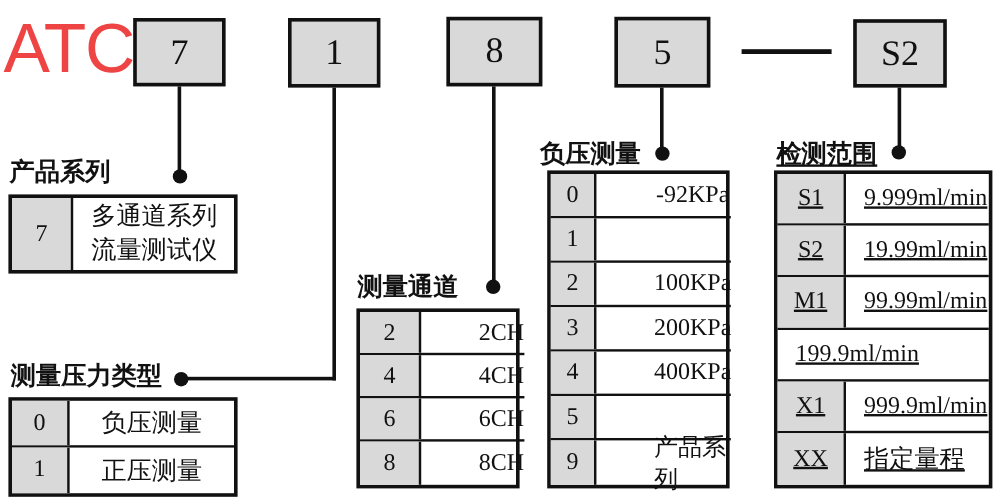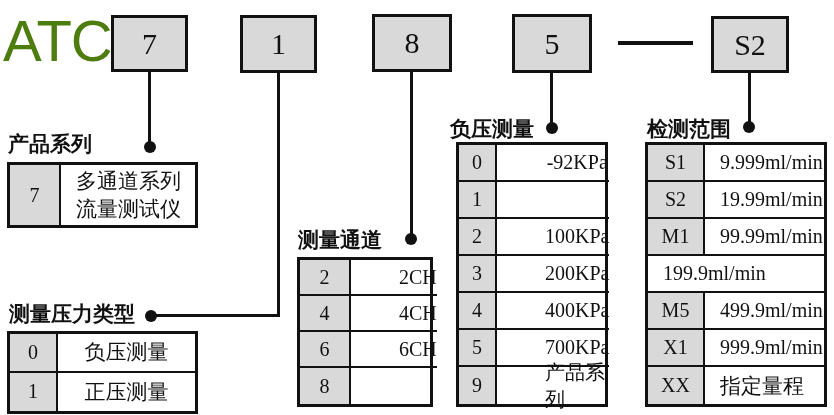--- a/index.html
+++ b/index.html
@@ -3,21 +3,21 @@
 <meta charset="utf-8">
 <style>
   html,body{margin:0;padding:0;background:#fff;}
   .canvas{
     position:relative;width:834px;height:415px;background:#fff;overflow:hidden;
     font-family:"Liberation Sans",sans-serif;color:#111;
   }
   
   .brand{
     position:absolute;left:3px;top:12px;font-size:58px;line-height:1;
-    font-family:"Liberation Sans",sans-serif;color:#4d7c0f;letter-spacing:-1px;
+    font-family:"Liberation Sans",sans-serif;color:#ef4444;letter-spacing:-1px;
   }
   
   .codebox{
     position:absolute;background:#d9d9d9;border:3px solid #111;box-sizing:border-box;
     display:flex;align-items:center;justify-content:center;
     font-family:"Liberation Serif",serif;font-size:30px;color:#111;
   }
   .b0{left:111px;top:15px;width:77px;height:57px;}
   .b1{left:240px;top:15px;width:77px;height:58px;}
   .b2{left:372px;top:14px;width:80px;height:58px;}
@@ -33,40 +33,40 @@
   .l1v{left:277px;top:73px;height:244px;} .l1h{left:150px;top:314px;width:130px;} .d1{left:145px;top:310px;}
   .l8{left:410px;top:72px;height:167px;}  .d8{left:405px;top:233px;}
   .l5{left:550px;top:73px;height:55px;}   .d5{left:546px;top:122px;}
   .ls2{left:748px;top:73px;height:54px;}  .ds2{left:743px;top:121px;}
   
   .seclabel{position:absolute;font-size:21px;font-weight:bold;line-height:1;white-space:nowrap;}
   .lab-series{left:8px;top:133px;}
   .lab-ptype{left:9px;top:303px;}
   .lab-channel{left:298px;top:229px;}
   .lab-prange{left:450px;top:118px;}
-  .lab-drange{left:647px;top:118px;}
+  .lab-drange{left:647px;top:118px;text-decoration:underline;}
   
   .dtable{
     position:absolute;border:3px solid #111;box-sizing:border-box;background:#fff;
     display:grid;grid-auto-rows:1fr;
   }
   .trow{display:flex;border-bottom:2px solid #111;min-height:0;}
   .trow:last-child{border-bottom:none;}
   .cell{display:flex;align-items:center;justify-content:center;box-sizing:border-box;min-height:0;}
   .code{background:#d9d9d9;border-right:2px solid #111;flex:0 0 auto;
         font-family:"Liberation Serif",serif;font-size:20px;}
   .desc{flex:1 1 auto;font-size:21px;}
   .desc.serif{font-family:"Liberation Serif",serif;font-size:20px;padding-left:48px;}
   .desc.leftal{justify-content:flex-start;padding-left:15px;}
   .desc .lines{line-height:1.35;text-align:left;}
   .t1{left:7px;top:162px;width:191px;height:66px;}   .t1 .code{width:51px;}
   .t2{left:7px;top:331px;width:191px;height:83px;}   .t2 .code{width:48px;}
   .t3{left:297px;top:257px;width:136px;height:150px;}.t3 .code{width:51px;}
   .t4{left:456px;top:142px;width:152px;height:265px;}.t4 .code{width:38px;}
-  .t5{left:645px;top:142px;width:182px;height:265px;}.t5 .code{width:57px;}
+  .t5{left:645px;top:142px;width:182px;height:265px;text-decoration:underline;}.t5 .code{width:57px;}
 </style>
 </head>
 <body>
 
 <div class="canvas">
 
   <div class="brand">ATC</div>
 
   <div class="codebox b0">7</div>
   <div class="codebox b1">1</div>
@@ -124,20 +124,21 @@
     <div class="trow">
       <div class="cell code">4</div>
       <div class="cell desc serif">4CH</div>
     </div>
     <div class="trow">
       <div class="cell code">6</div>
       <div class="cell desc serif">6CH</div>
     </div>
     <div class="trow">
       <div class="cell code">8</div>
+      <div class="cell desc serif">8CH</div>
     </div>
   </div>
 
   <div class="dtable t4">
     <div class="trow">
       <div class="cell code">0</div>
       <div class="cell desc serif">-92KPa</div>
     </div>
     <div class="trow">
       <div class="cell code">1</div>
@@ -149,21 +150,20 @@
     <div class="trow">
       <div class="cell code">3</div>
       <div class="cell desc serif">200KPa</div>
     </div>
     <div class="trow">
       <div class="cell code">4</div>
       <div class="cell desc serif">400KPa</div>
     </div>
     <div class="trow">
       <div class="cell code">5</div>
-      <div class="cell desc serif">700KPa</div>
     </div>
     <div class="trow">
       <div class="cell code">9</div>
       <div class="cell desc serif">产品系列</div>
     </div>
   </div>
 
   <div class="dtable t5">
     <div class="trow">
       <div class="cell code">S1</div>
@@ -174,24 +174,20 @@
       <div class="cell desc serif leftal">19.99ml/min</div>
     </div>
     <div class="trow">
       <div class="cell code">M1</div>
       <div class="cell desc serif leftal">99.99ml/min</div>
     </div>
     <div class="trow">
       <div class="cell desc serif leftal">199.9ml/min</div>
     </div>
     <div class="trow">
-      <div class="cell code">M5</div>
-      <div class="cell desc serif leftal">499.9ml/min</div>
-    </div>
-    <div class="trow">
       <div class="cell code">X1</div>
       <div class="cell desc serif leftal">999.9ml/min</div>
     </div>
     <div class="trow">
       <div class="cell code">XX</div>
       <div class="cell desc leftal">指定量程</div>
     </div>
   </div>
 
 </div>

